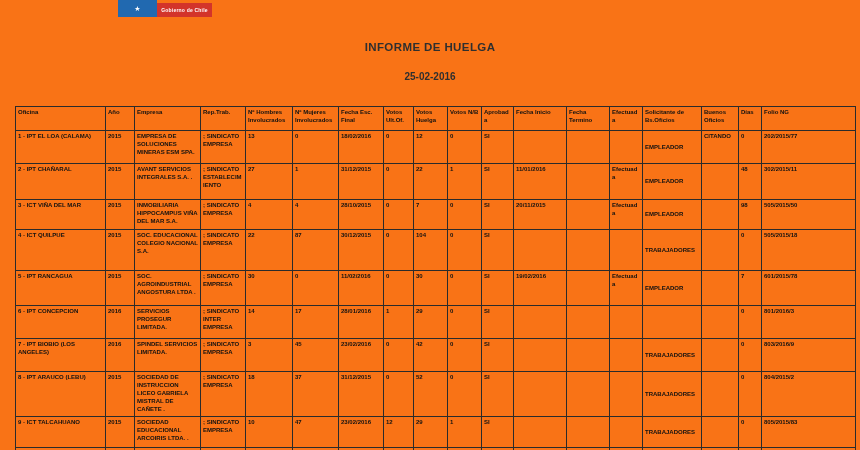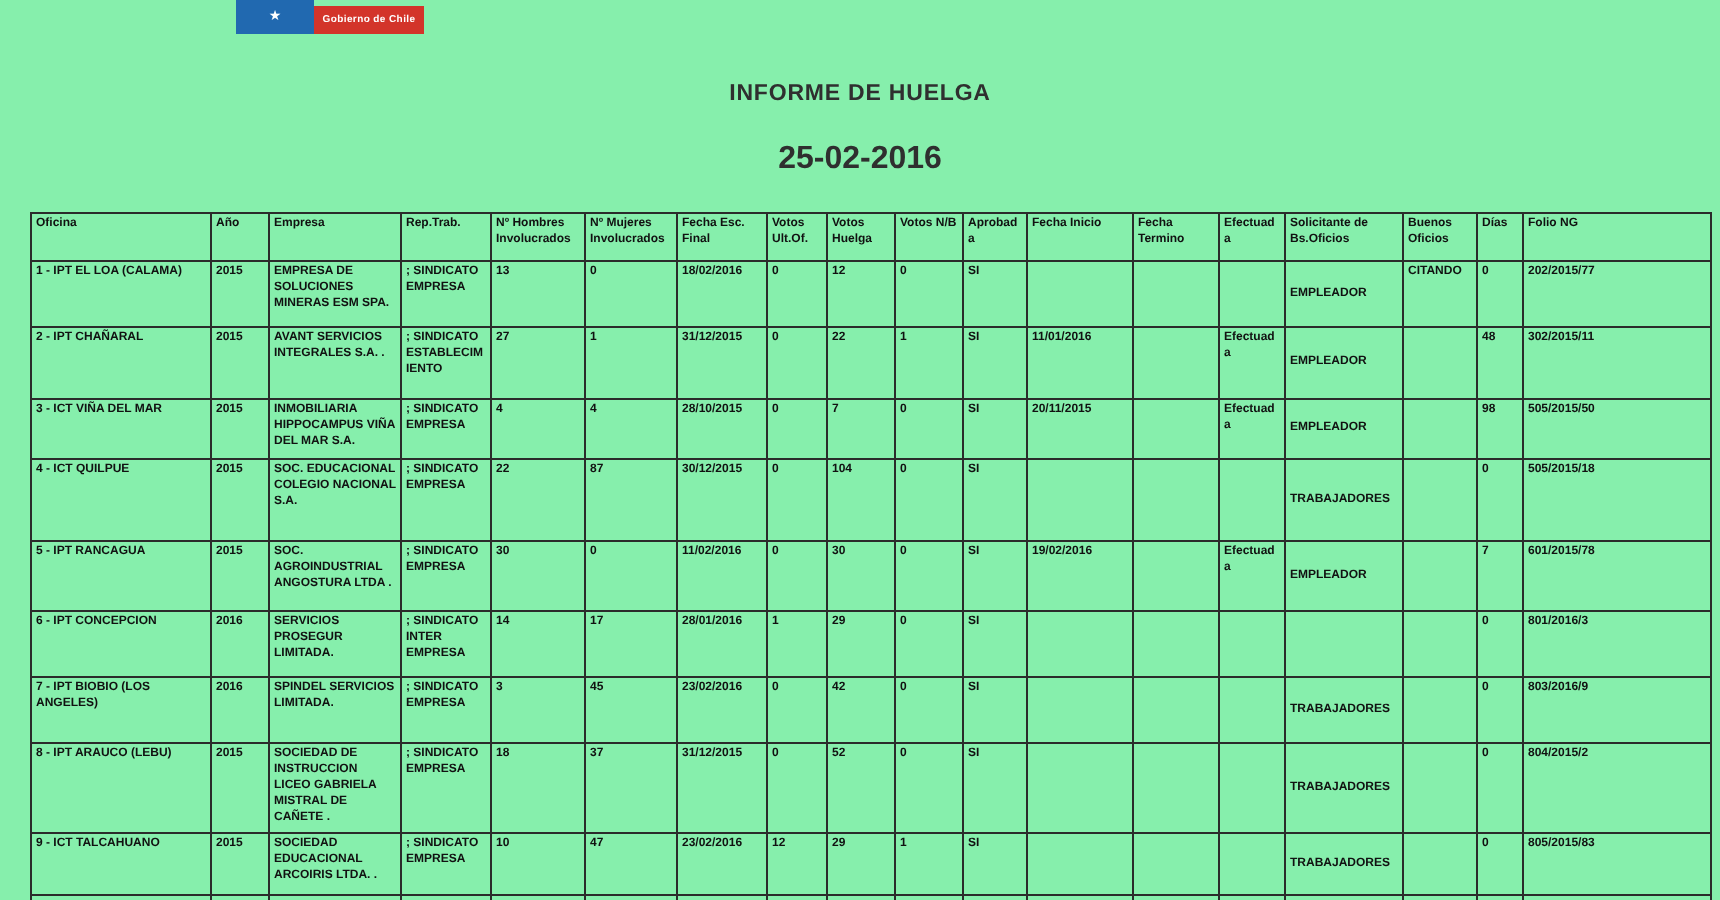--- a/index.html
+++ b/index.html
@@ -1,20 +1,20 @@
 <!DOCTYPE html>
 <html><head>
 <meta charset="utf-8">
 <style>
   html, body { margin: 0; padding: 0; background: #ffffff; }
   .page {
     position: relative;
     width: 860px;
     height: 450px;
-    background: #86efac;
+    background: #f97316;
     overflow: hidden;
     font-family: "Liberation Sans", sans-serif;
   }
   
   .logo { position: absolute; left: 118px; top: 0; display: flex; align-items: flex-start; }
   .logo-blue {
     width: 39px; height: 17px; background: #2169b0;
     display: flex; align-items: center; justify-content: center;
   }
   .logo-blue .star { color: #ffffff; font-size: 7px; line-height: 1; }
@@ -25,21 +25,21 @@
     white-space: nowrap; letter-spacing: 0.2px;
   }
   
   .title {
     position: absolute; top: 41px; left: 0; width: 100%;
     text-align: center; font-size: 11.5px; font-weight: bold;
     color: #2f2f2f; letter-spacing: 0.4px;
   }
   .date {
     position: absolute; top: 71px; left: 0; width: 100%;
-    text-align: center; font-size: 16px; font-weight: bold; color: #2f2f2f;
+    text-align: center; font-size: 10px; font-weight: bold; color: #2f2f2f;
   }
   
   table.report {
     position: absolute; left: 15px; top: 106px;
     width: 840px; table-layout: fixed; border-collapse: collapse;
     font-size: 6px; font-weight: bold; color: #111111;
   }
   table.report th, table.report td {
     border: 1px solid #2b2b2b;
     padding: 1px 2px;

